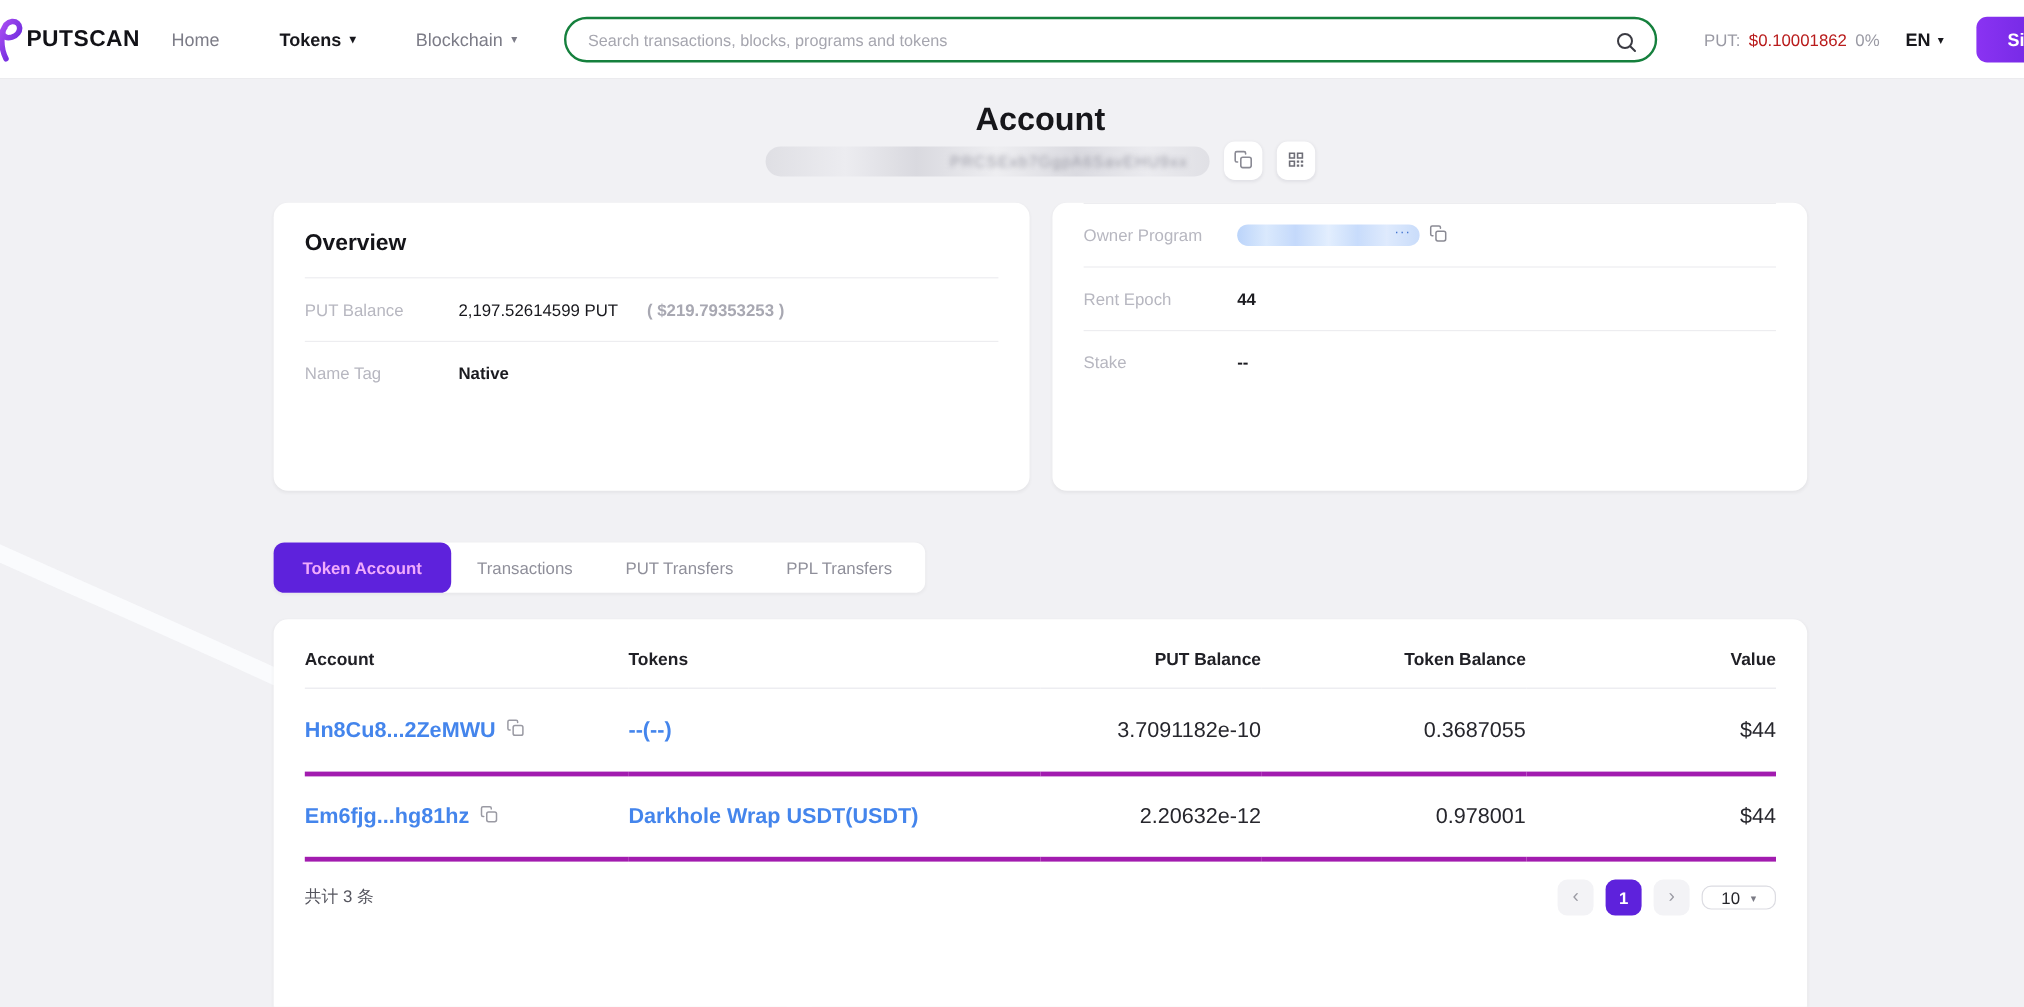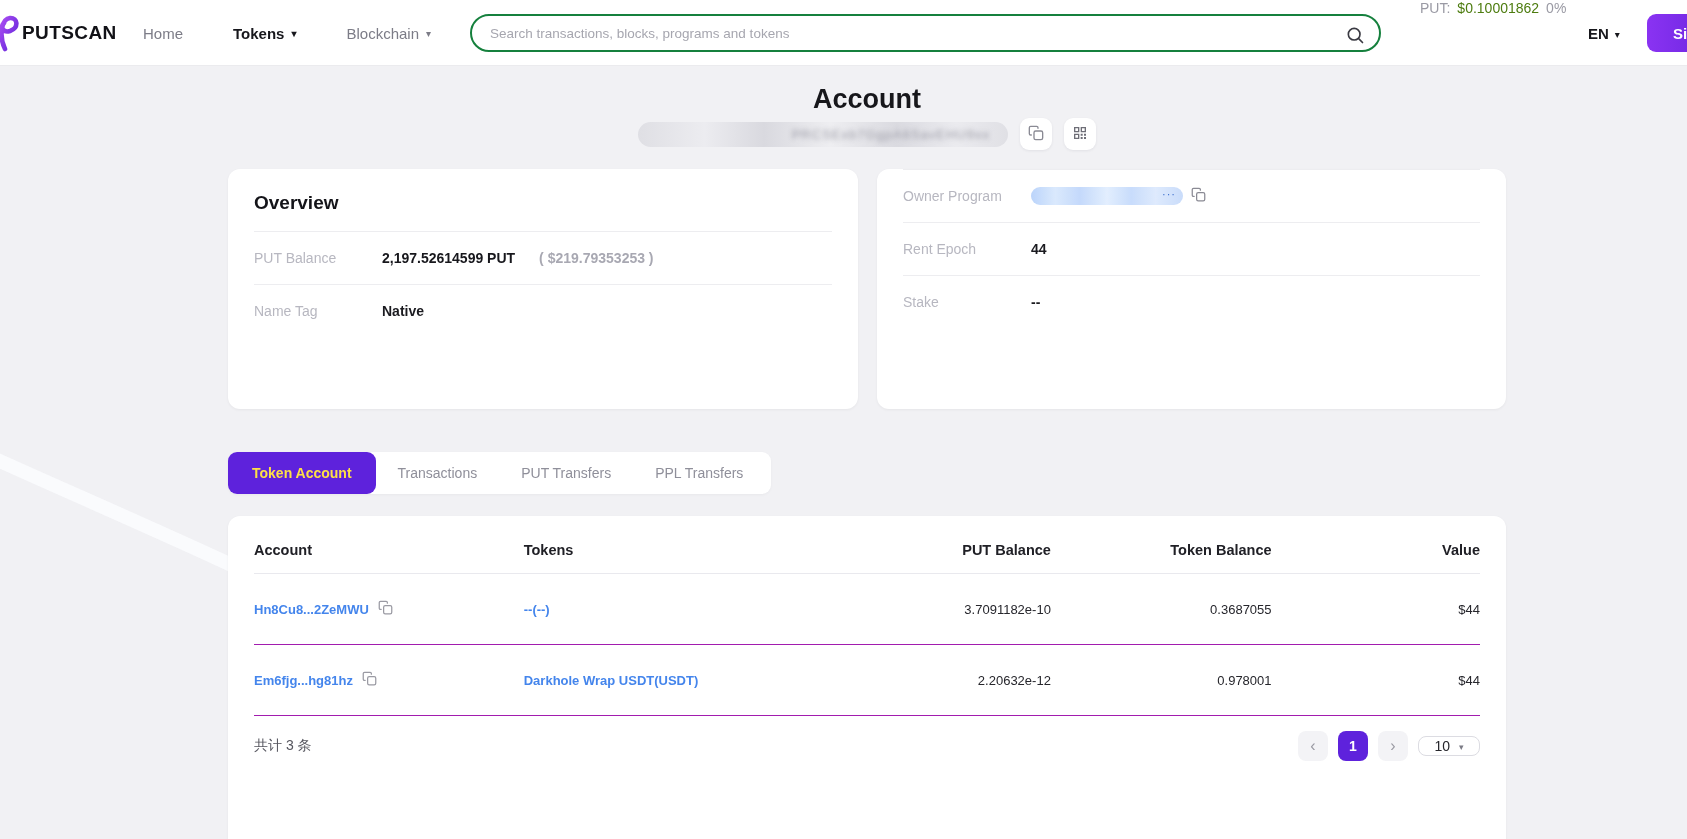--- a/index.html
+++ b/index.html
@@ -27,23 +27,23 @@
   .search-wrap {
     position:absolute; left:470px; top:14px; width:911px; height:38px;
     background:#fff; border:2px solid #15803d; border-radius:19px;
   }
   .search-wrap input {
     width:100%; height:100%; border:none; outline:none; background:transparent;
     padding:0 46px 0 18px; font-size:13.5px; color:#3c3c44; font-family:inherit;
   }
   .search-wrap input::placeholder { color:#a6a6af; }
   .search-icon { position:absolute; right:14px; top:9px; cursor:pointer; }
-  .price-box { position:absolute; left:1420px; top:0; height:66px; display:flex; align-items:flex-start; gap:7px; font-size:14px; }
+  .price-box { position:absolute; left:1420px; top:0; height:66px; display:flex; align-items:center; gap:7px; font-size:14px; }
   .price-label { color:#9a9aa4; }
-  .price-value { color:#4d7c0f; }
+  .price-value { color:#b91c1c; }
   .price-change { color:#9a9aa4; }
   .lang-box { position:absolute; left:1588px; top:0; height:66px; display:flex; align-items:center; gap:6px; cursor:pointer; }
   .lang-label { font-size:15px; font-weight:600; color:#17171c; }
   .lang-caret { font-size:10px; color:#17171c; transform:translateY(1px); }
   .signin-btn {
     position:absolute; left:1647px; top:14px; height:38px; padding:0 26px;
     display:flex; align-items:center; border-radius:9px; border:none; cursor:pointer;
     background:linear-gradient(90deg,#8a33f2,#5c1fd6);
     color:#fff; font-size:15px; font-weight:700; font-family:inherit; white-space:nowrap;
   }
@@ -64,47 +64,47 @@
   }
   
   .card { position:absolute; top:169px; height:240px; background:#fff; border-radius:12px; box-shadow:0 1px 3px rgba(17,17,26,.05); }
   .card-overview { left:228px; width:630px; }
   .card-moreinfo { left:877px; width:629px; }
   .card h2 { padding:23px 26px 17px; font-size:19px; font-weight:700; color:#141419; }
   .sep { height:1px; background:#ededf0; margin:0 26px; }
   .info-row { display:flex; align-items:center; height:52px; padding:0 26px; }
   .info-label { width:128px; flex:none; font-size:14px; color:#b7b7c0; }
   .info-value { font-size:14px; color:#1b1b20; display:flex; align-items:center; gap:8px; }
-  .v-bold { font-weight:700; color:#17171c; }
+  .v-bold { font-weight:400; color:#17171c; }
   .v-muted { color:#a8a8b2; font-weight:700; margin-left:16px; }
   .v-semib { font-weight:600; }
   .owner-pill {
     width:152px; height:18px; border-radius:9px; position:relative; cursor:pointer;
     background:linear-gradient(90deg,#bcd4f8,#dbe9fc 16%,#c5d9f9 32%,#e3eefd 50%,#c9dcfa 66%,#dfeafc 82%,#cadcf9);
     filter:saturate(1.05);
   }
   .owner-dots { position:absolute; right:7px; top:1px; font-size:11px; letter-spacing:1px; color:#3d6fc9; filter:blur(.4px); }
   
   .tabs {
     position:absolute; left:228px; top:452px; height:42px; display:inline-flex; align-items:center;
     background:#fff; border-radius:9px; box-shadow:0 1px 3px rgba(17,17,26,.04); padding-right:6px;
   }
   .tab {
     height:42px; display:flex; align-items:center; padding:0 22px;
     font-size:14px; color:#8f8f9a; font-weight:500; cursor:pointer; white-space:nowrap;
   }
   .tab.active {
-    background:#5e22dc; border-radius:9px; color:#fde047; font-weight:700; padding:0 24px;
+    background:#5e22dc; border-radius:9px; color:#f0abfc; font-weight:700; padding:0 24px;
   }
   
   .table-card { position:absolute; left:228px; top:516px; width:1278px; height:360px; background:#fff; border-radius:12px; box-shadow:0 1px 3px rgba(17,17,26,.05); padding:0 26px; }
   table { width:100%; border-collapse:collapse; }
   thead th { text-align:left; font-size:14.5px; font-weight:700; color:#202026; padding:26px 0 15px; border-bottom:1px solid #e9e9ee; }
   thead th.num, tbody td.num { text-align:right; }
-  tbody td { height:71px; font-size:13px; color:#26262c; border-bottom:1px solid #a21caf; }
+  tbody td { height:71px; font-size:18px; color:#26262c; border-bottom:4px solid #a21caf; }
   .cell-link { color:#4485ec; font-weight:600; text-decoration:none; cursor:pointer; }
   .acct-cell { display:flex; align-items:center; gap:9px; }
   .copy-btn { background:none; border:none; cursor:pointer; display:flex; align-items:center; padding:0; }
   
   .table-footer { display:flex; justify-content:space-between; align-items:center; padding:15px 0; }
   .total-text { font-size:14px; color:#55555e; }
   .pager { display:flex; align-items:center; gap:10px; }
   .page-btn {
     width:30px; height:30px; border-radius:8px; border:none; background:#f3f3f6;
     color:#9a9aa3; font-size:16px; line-height:1; cursor:pointer; display:flex; align-items:center; justify-content:center;

